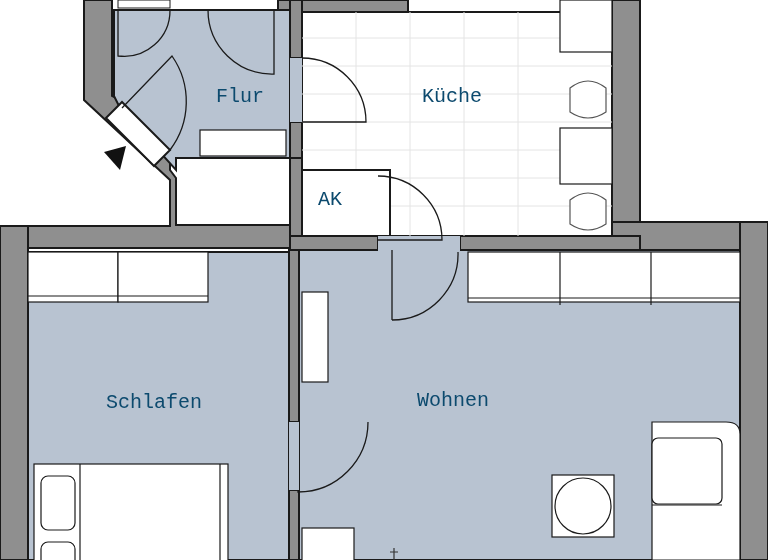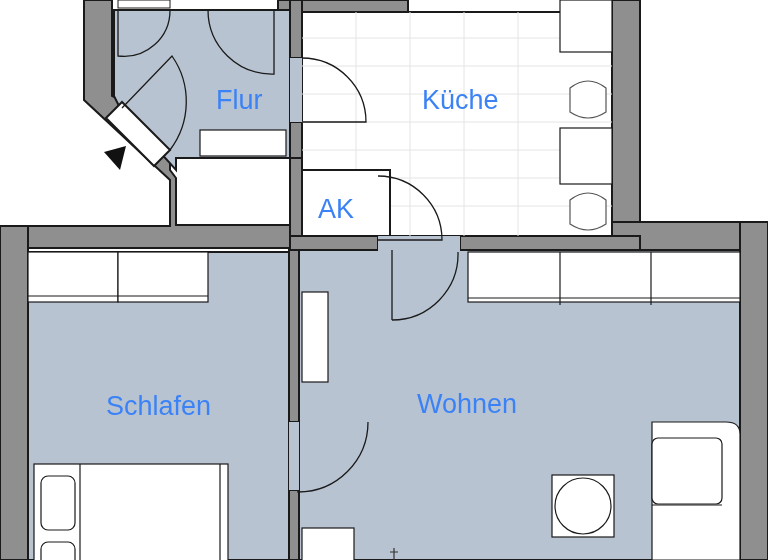--- a/index.html
+++ b/index.html
@@ -1,18 +1,18 @@
 <!DOCTYPE html>
 <html><head>
 <meta charset="utf-8">
 <style>
   html,body{margin:0;padding:0;background:#ffffff;}
   body{width:768px;height:560px;overflow:hidden;position:relative;font-family:"Liberation Sans",sans-serif;}
   svg{position:absolute;left:0;top:0;}
-  .lbl{position:absolute;color:#3b82f6;font-family:Liberation Sans, sans-serif;font-size:27px;line-height:1;white-space:nowrap;}
+  .lbl{position:absolute;color:#0c4a6e;font-family:Liberation Mono, monospace;font-size:20px;line-height:1;white-space:nowrap;}
 </style>
 </head>
 <body>
 
 <svg width="768" height="560" viewBox="0 0 768 560">
 
   <g fill="#8f8f8f" stroke="#1a1a1a" stroke-width="2">
 
     <path d="M84,0 L112,0 L112,96 L124,102 L170,152 L170,170 L176,178 L176,225 L300,225 L300,248 L0,248 L0,226 L170,226 L170,180 L84,100 Z"></path>
 
@@ -125,15 +125,15 @@
   </g>
   <g fill="#ffffff" stroke="#1a1a1a" stroke-width="1.2">
     <rect x="552" y="475" width="62" height="62"></rect>
     <circle cx="583" cy="506" r="28"></circle>
   </g>
   <path d="M394,560 L394,548 M390,552 L398,552" stroke="#333" stroke-width="1.2"></path>
 </svg>
 
 <div class="lbl" style="left:216px;top:87px;">Flur</div>
 <div class="lbl" style="left:422px;top:87px;">Küche</div>
-<div class="lbl" style="left:318px;top:196px;text-align:center;">AK</div>
+<div class="lbl" style="left:318px;top:190px;text-align:center;">AK</div>
 <div class="lbl" style="left:106px;top:393px;">Schlafen</div>
 <div class="lbl" style="left:417px;top:391px;">Wohnen</div>
 
 </body></html>

